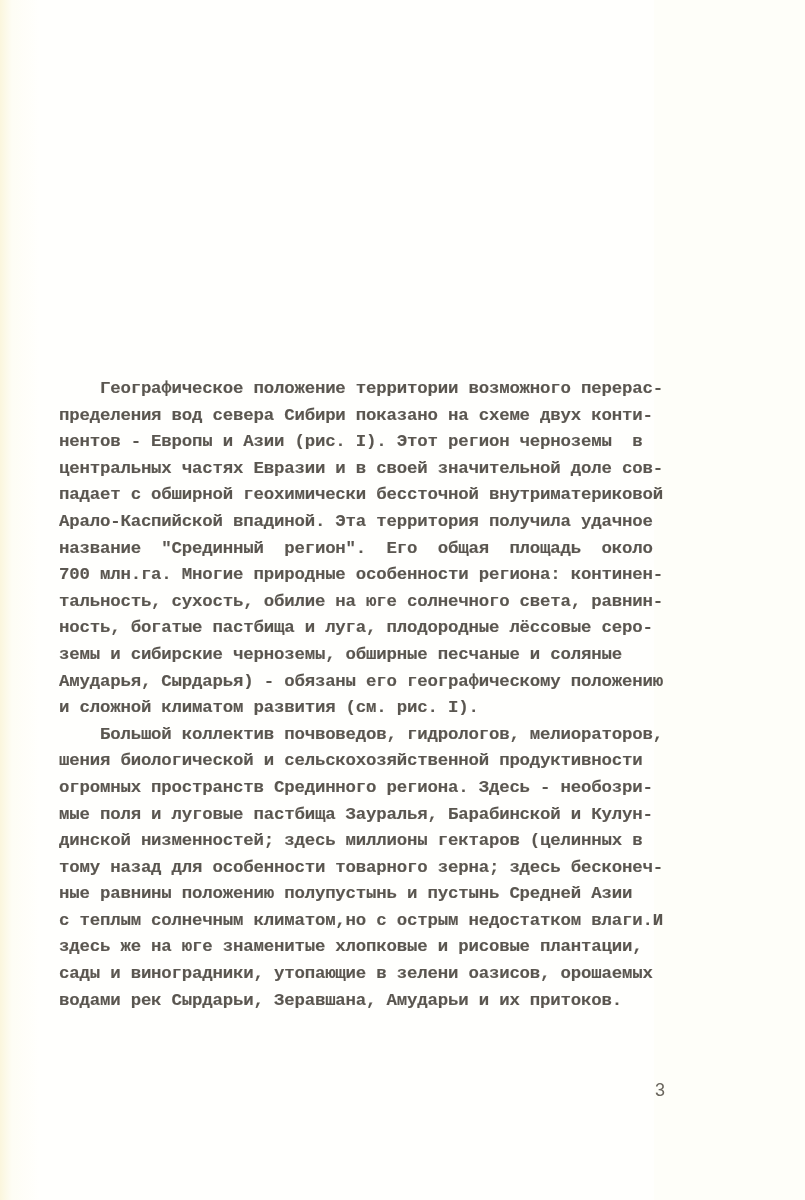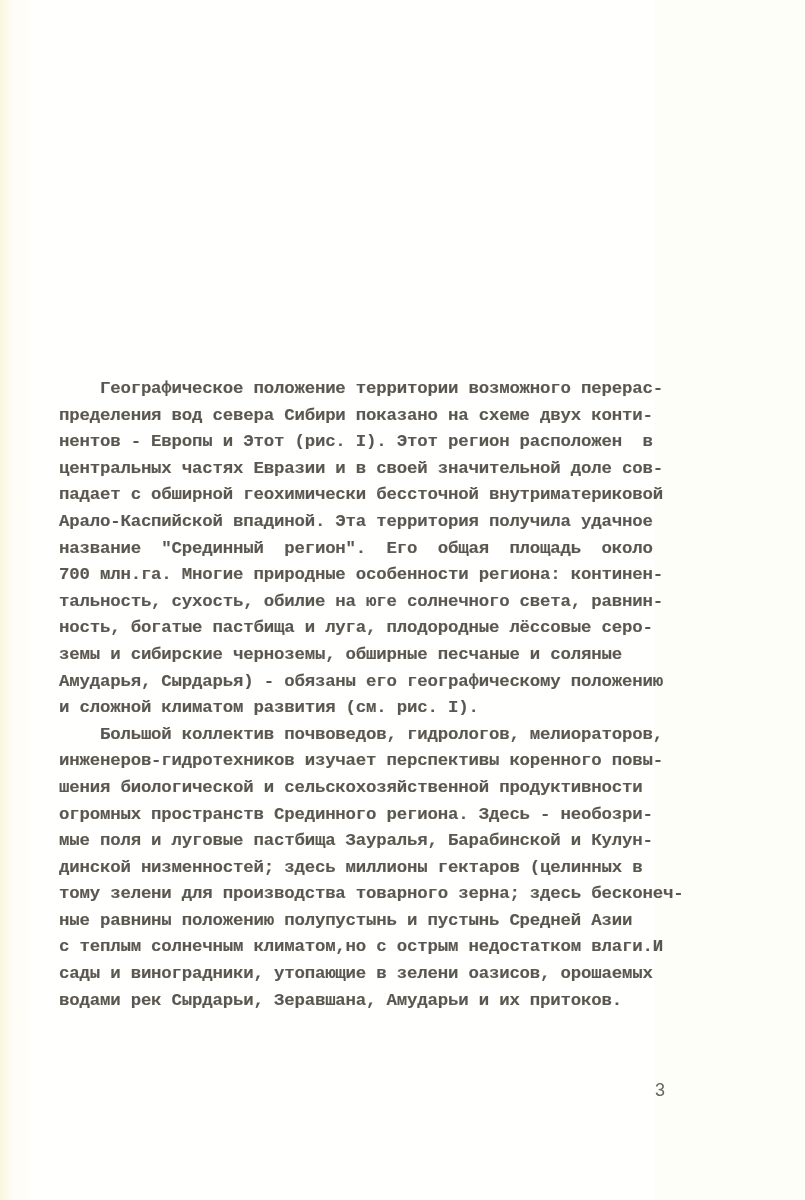--- a/index.html
+++ b/index.html
@@ -48,40 +48,40 @@
     }
   </style>
 </head>
 <body>
 
 <div class="page">
   <div class="text-block">
     <div class="paragraph">
       <div class="line">    Географическое положение территории возможного перерас-</div>
       <div class="line">пределения вод севера Сибири показано на схеме двух конти-</div>
-      <div class="line">нентов - Европы и Этот (рис. I). Этот регион расположен  в</div>
+      <div class="line">нентов - Европы и Азии (рис. I). Этот регион черноземы  в</div>
       <div class="line">центральных частях Евразии и в своей значительной доле сов-</div>
       <div class="line">падает с обширной геохимически бессточной внутриматериковой</div>
       <div class="line">Арало-Каспийской впадиной. Эта территория получила удачное</div>
       <div class="line">название  "Срединный  регион".  Его  общая  площадь  около</div>
       <div class="line">700 млн.га. Многие природные особенности региона: континен-</div>
       <div class="line">тальность, сухость, обилие на юге солнечного света, равнин-</div>
       <div class="line">ность, богатые пастбища и луга, плодородные лёссовые серо-</div>
       <div class="line">земы и сибирские черноземы, обширные песчаные и соляные</div>
       <div class="line">Амударья, Сырдарья) - обязаны его географическому положению</div>
       <div class="line">и сложной климатом развития (см. рис. I).</div>
     </div>
     <div class="paragraph">
       <div class="line">    Большой коллектив почвоведов, гидрологов, мелиораторов,</div>
-      <div class="line">инженеров-гидротехников изучает перспективы коренного повы-</div>
       <div class="line">шения биологической и сельскохозяйственной продуктивности</div>
       <div class="line">огромных пространств Срединного региона. Здесь - необозри-</div>
       <div class="line">мые поля и луговые пастбища Зауралья, Барабинской и Кулун-</div>
       <div class="line">динской низменностей; здесь миллионы гектаров (целинных в</div>
-      <div class="line">тому зелени для производства товарного зерна; здесь бесконеч-</div>
+      <div class="line">тому назад для особенности товарного зерна; здесь бесконеч-</div>
       <div class="line">ные равнины положению полупустынь и пустынь Средней Азии</div>
       <div class="line">с теплым солнечным климатом,но с острым недостатком влаги.И</div>
+      <div class="line">здесь же на юге знаменитые хлопковые и рисовые плантации,</div>
       <div class="line">сады и виноградники, утопающие в зелени оазисов, орошаемых</div>
       <div class="line">водами рек Сырдарьи, Зеравшана, Амударьи и их притоков.</div>
     </div>
   </div>
   <div class="page-number">3</div>
 </div>
 
 </body></html>

